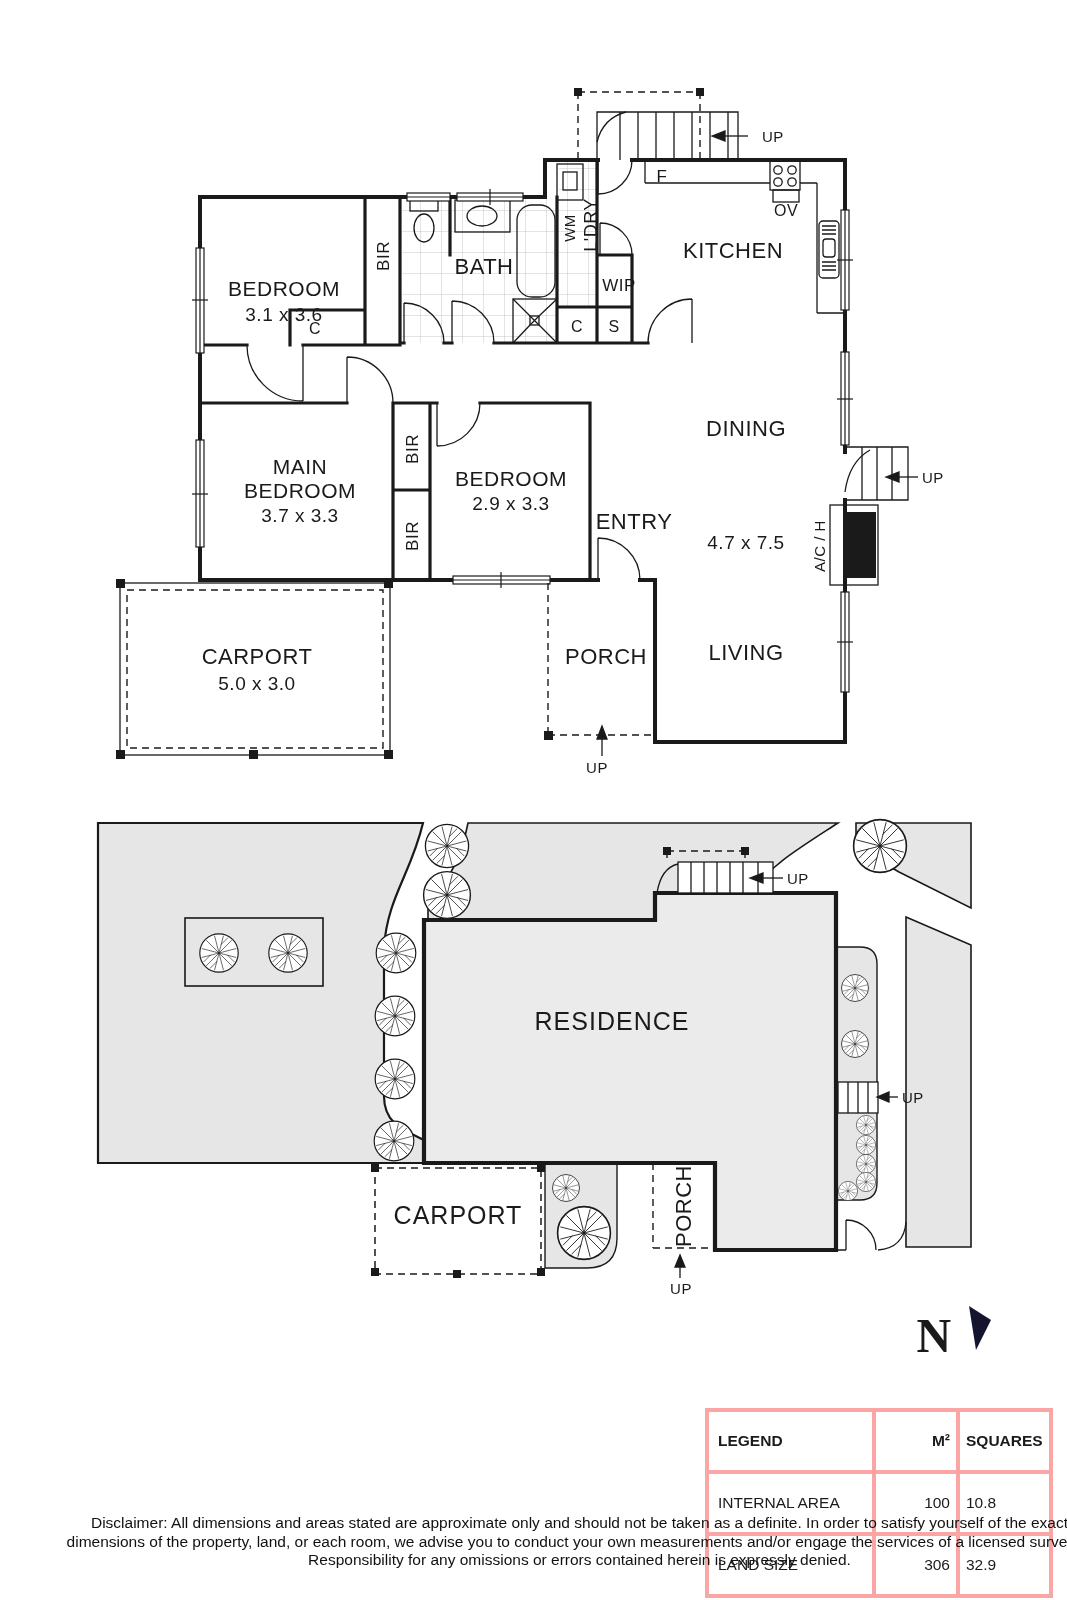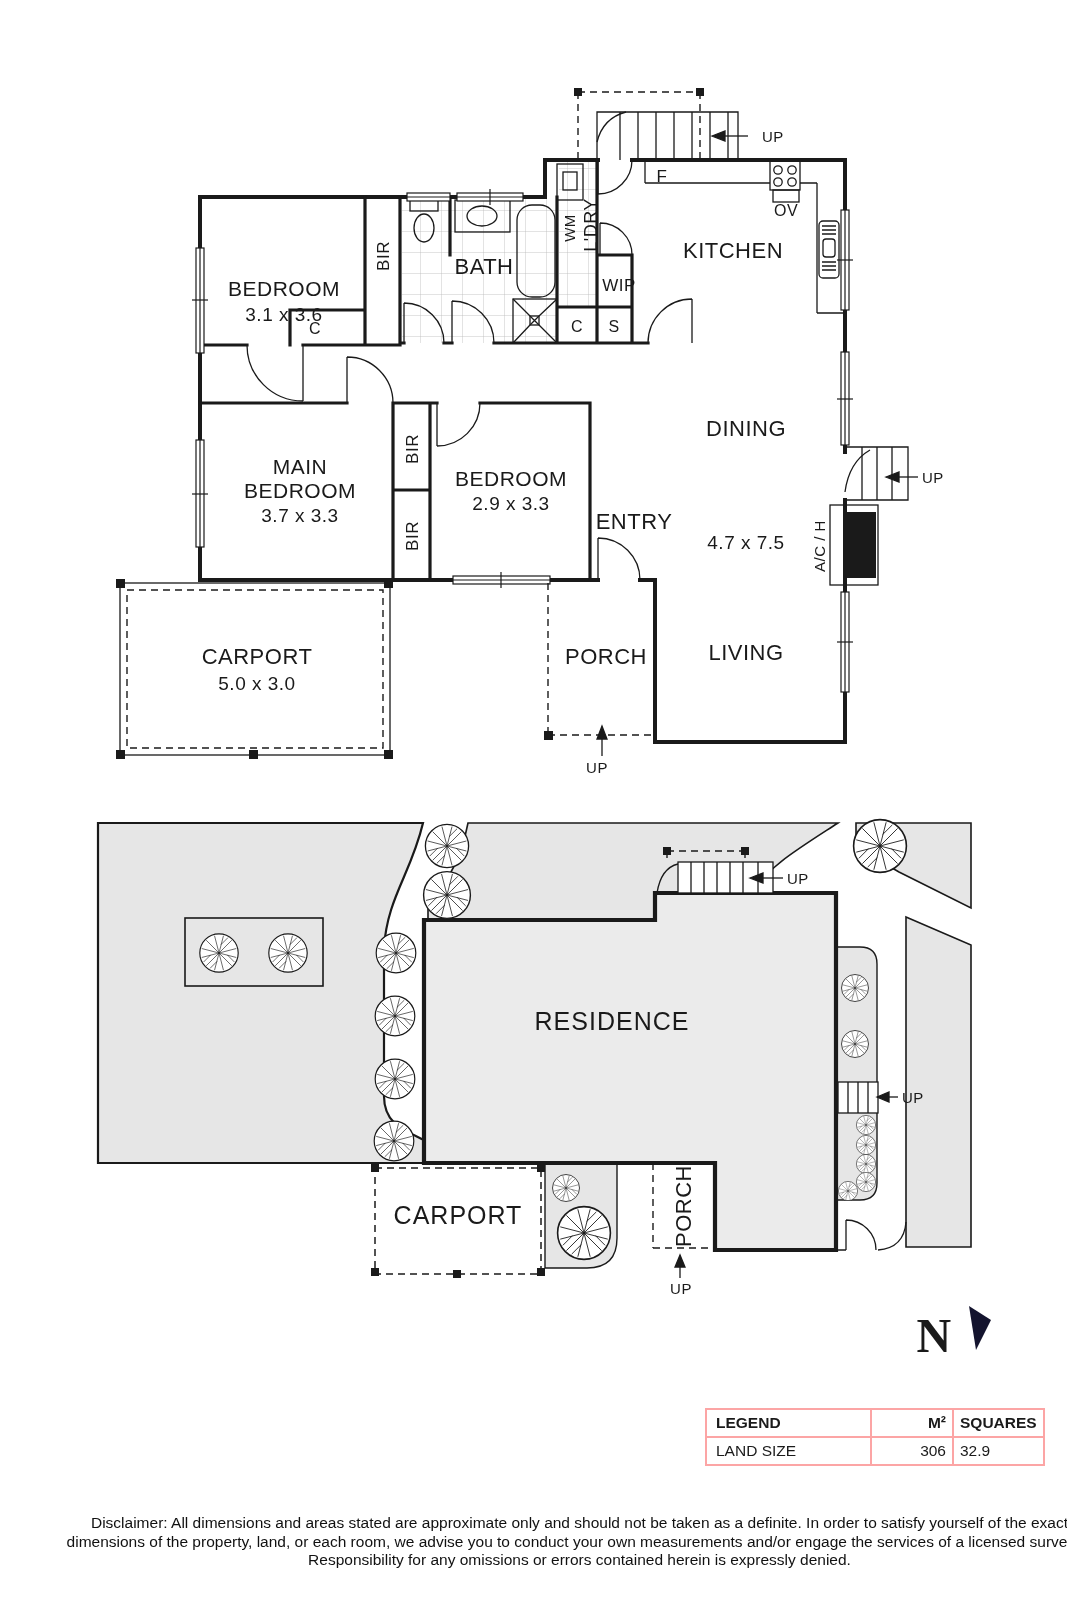--- a/index.html
+++ b/index.html
@@ -10,21 +10,21 @@
   .room{font-size:21px;}
   .room-lg{font-size:22px;}
   .dims{font-size:19px;letter-spacing:0.5px;}
   .small{font-size:16px;}
   .tiny{font-size:15px;}
   .rot{font-size:17px;}
   .site-name{font-size:25px;letter-spacing:1px;}
   .north-n{font-family:"Liberation Serif",serif;font-weight:bold;font-size:48px;}
   .legend-table{position:absolute;left:705px;top:1408px;border-collapse:collapse;
     font-size:15.5px;color:#1a1a1a;}
-  .legend-table th,.legend-table td{border:2px solid #fca5a5;height:26px;padding:0 6px;}
+  .legend-table th,.legend-table td{border:4px solid #fca5a5;height:26px;padding:16px 6px;}
   .legend-table th{font-weight:bold;}
   .col-name{width:148px;text-align:left;padding-left:9px!important;}
   .col-num{width:68px;text-align:right;}
   .col-sq{width:74px;}
   .disclaimer{position:absolute;left:18px;top:1514px;width:1031px;text-align:center;
     font-size:15.5px;line-height:18.5px;color:#111;margin-left:46px;}
 </style>
 </head>
 <body>
 
@@ -307,20 +307,25 @@
 <table class="legend-table">
   <thead>
     <tr>
       <th class="col-name">LEGEND</th>
       <th class="col-num">M²</th>
       <th class="col-sq">SQUARES</th>
     </tr>
   </thead>
   <tbody>
     <tr>
+      <td class="col-name">INTERNAL AREA</td>
+      <td class="col-num">100</td>
+      <td class="col-sq">10.8</td>
+    </tr>
+    <tr>
       <td class="col-name">LAND SIZE</td>
       <td class="col-num">306</td>
       <td class="col-sq">32.9</td>
     </tr>
   </tbody>
 </table>
 
 <div class="disclaimer">Disclaimer: All dimensions and areas stated are approximate only and should not be taken as a definite. In order to satisfy yourself of the exact dimensions of the property, land, or each room, we advise you to conduct your own measurements and/or engage the services of a licensed surveyor. Responsibility for any omissions or errors contained herein is expressly denied.</div>
 
 </div>

